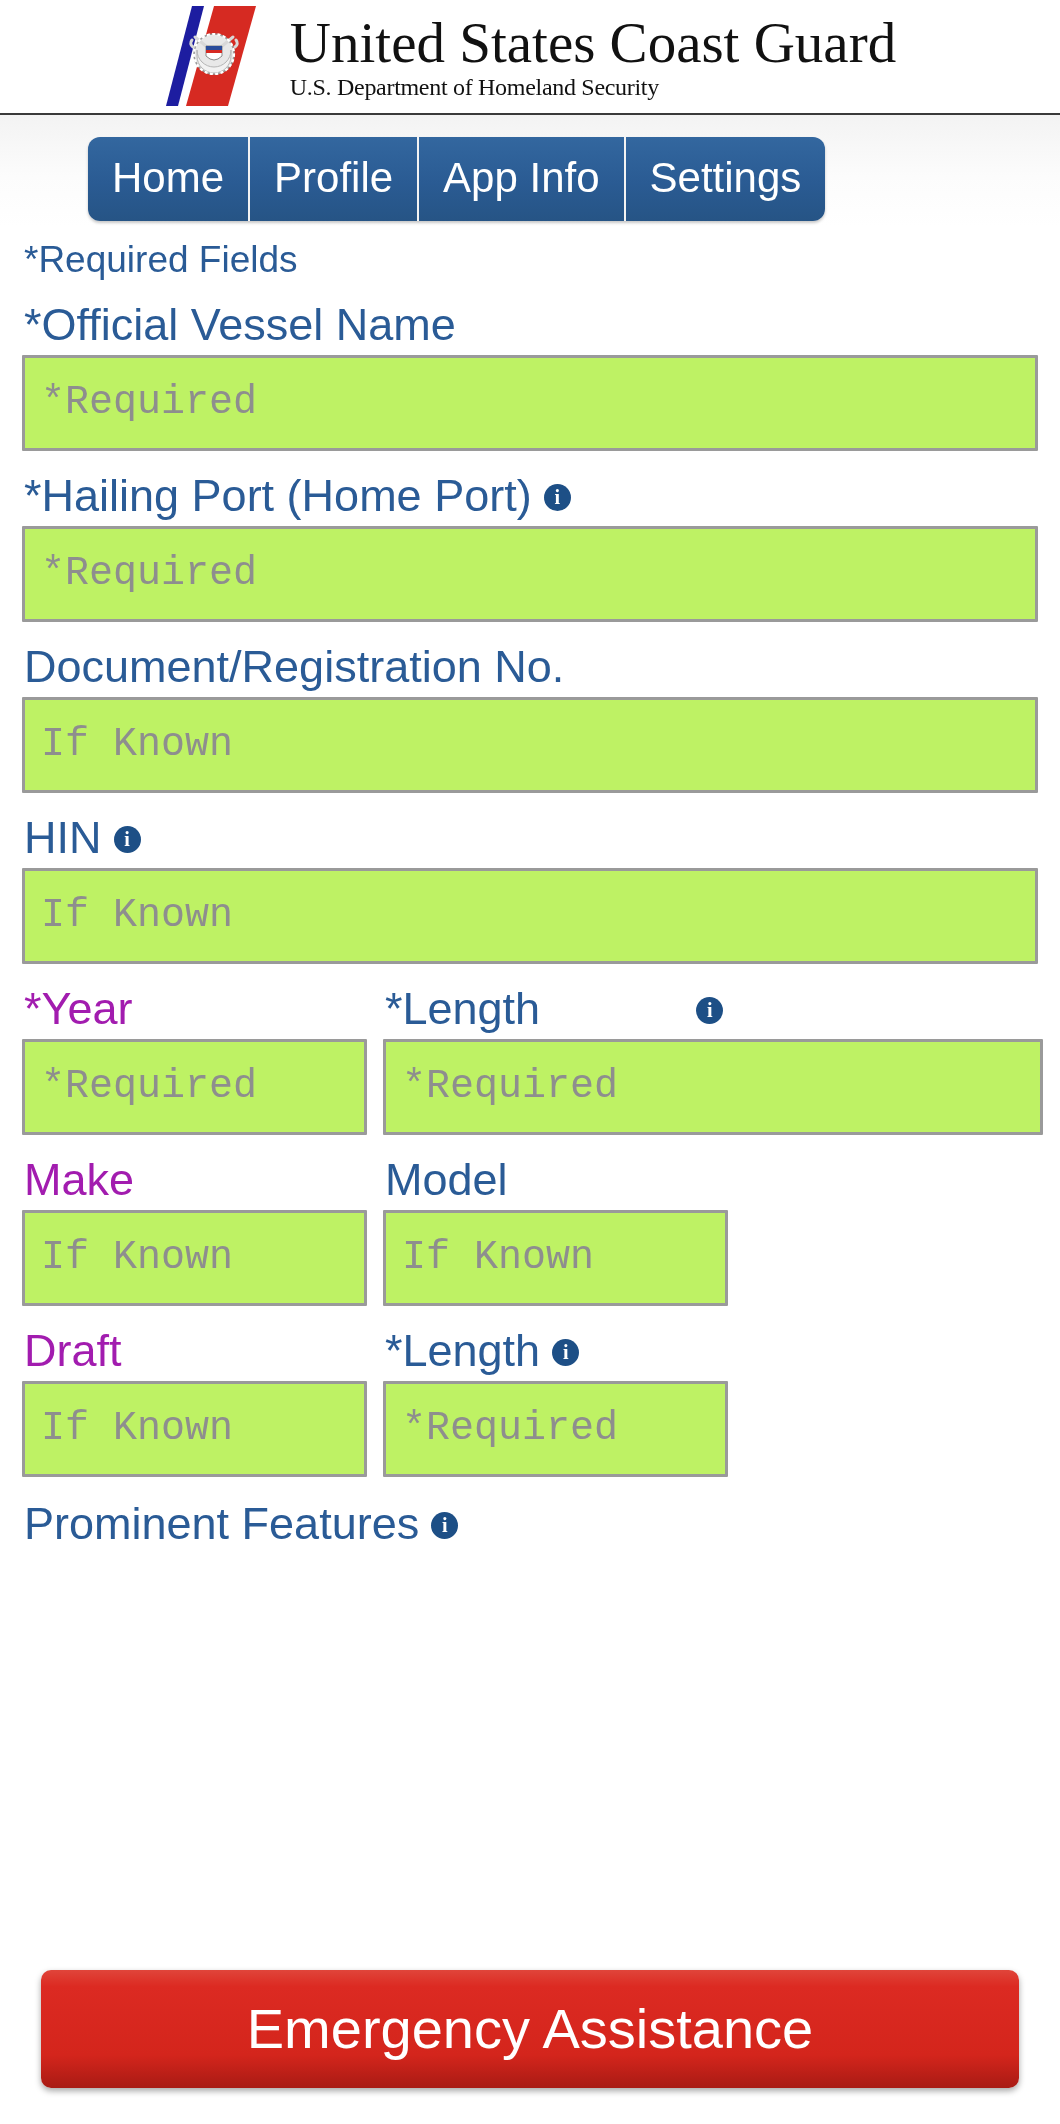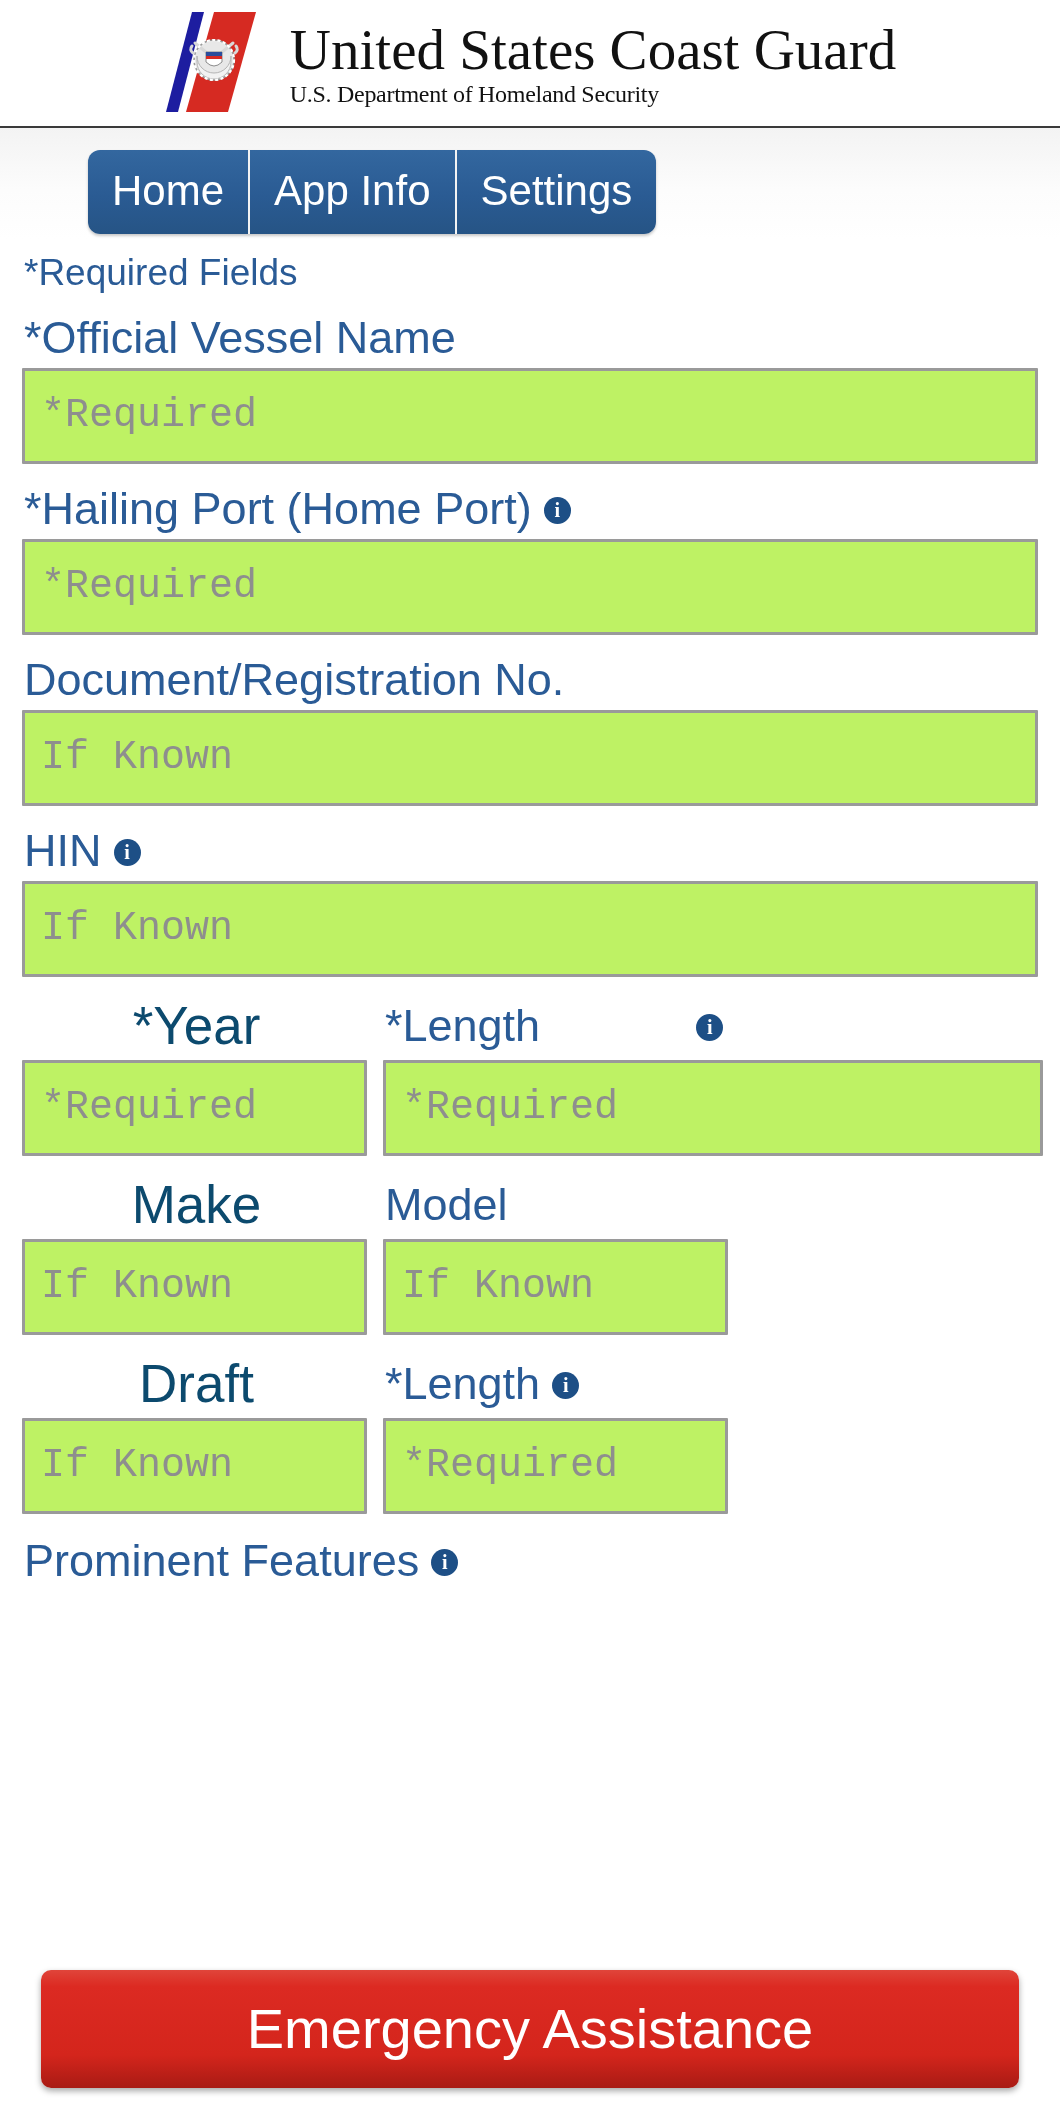--- a/index.html
+++ b/index.html
@@ -15,21 +15,21 @@
   #app {
     position: relative;
     width: 1060px;
     height: 2124px;
     background: #ffffff;
   }
 
   
   .brand-header {
     position: relative;
-    height: 128px;
+    height: 115px;
     background: #ffffff;
     border-bottom: 2px solid #3a3a3a;
     display: flex;
     align-items: center;
     justify-content: center;
     overflow: hidden;
   }
   .brand-inner {
     display: flex;
     align-items: center;
@@ -163,21 +163,21 @@
   .col-narrow { width: 345px; flex: 0 0 auto; }
   .col-spacer { width: 16px; flex: 0 0 auto; }
   .col-wide { width: 660px; flex: 0 0 auto; }
   .col-narrow2 { width: 345px; flex: 0 0 auto; }
 
   .label-row2 {
     display: flex;
     align-items: center;
     margin: 22px 0 8px 2px;
   }
-  .label-row2 .lbl-a { width: 345px; flex: 0 0 auto; color: #0c4a6e; font-size: 53px; line-height: 1; text-align: center; }
+  .label-row2 .lbl-a { width: 345px; flex: 0 0 auto; color: #a21caf; font-size: 45px; line-height: 1; }
   .label-row2 .sp { width: 16px; flex: 0 0 auto; }
   .label-row2 .lbl-b {
     color: #2a5b96; font-size: 45px; line-height: 1;
     display: flex; align-items: center; white-space: nowrap;
   }
   .label-row2 .lbl-b.wide-gap .info-icon { margin-left: 156px; }
 
   
   .clipped-label {
     color: #2a5b96;
@@ -248,20 +248,21 @@
       <div class="brand-text">
         <span class="brand-line1">United States Coast Guard</span>
         <span class="brand-line2">U.S. Department of Homeland Security</span>
       </div>
     </div>
   </div>
 
   <div class="navbar">
     <div class="nav-group">
       <button class="nav-btn">Home</button>
+      <button class="nav-btn">Profile</button>
       <button class="nav-btn">App Info</button>
       <button class="nav-btn">Settings</button>
     </div>
   </div>
 
 
   <div class="form-body">
 
     <div class="required-note">*Required Fields</div>
 

